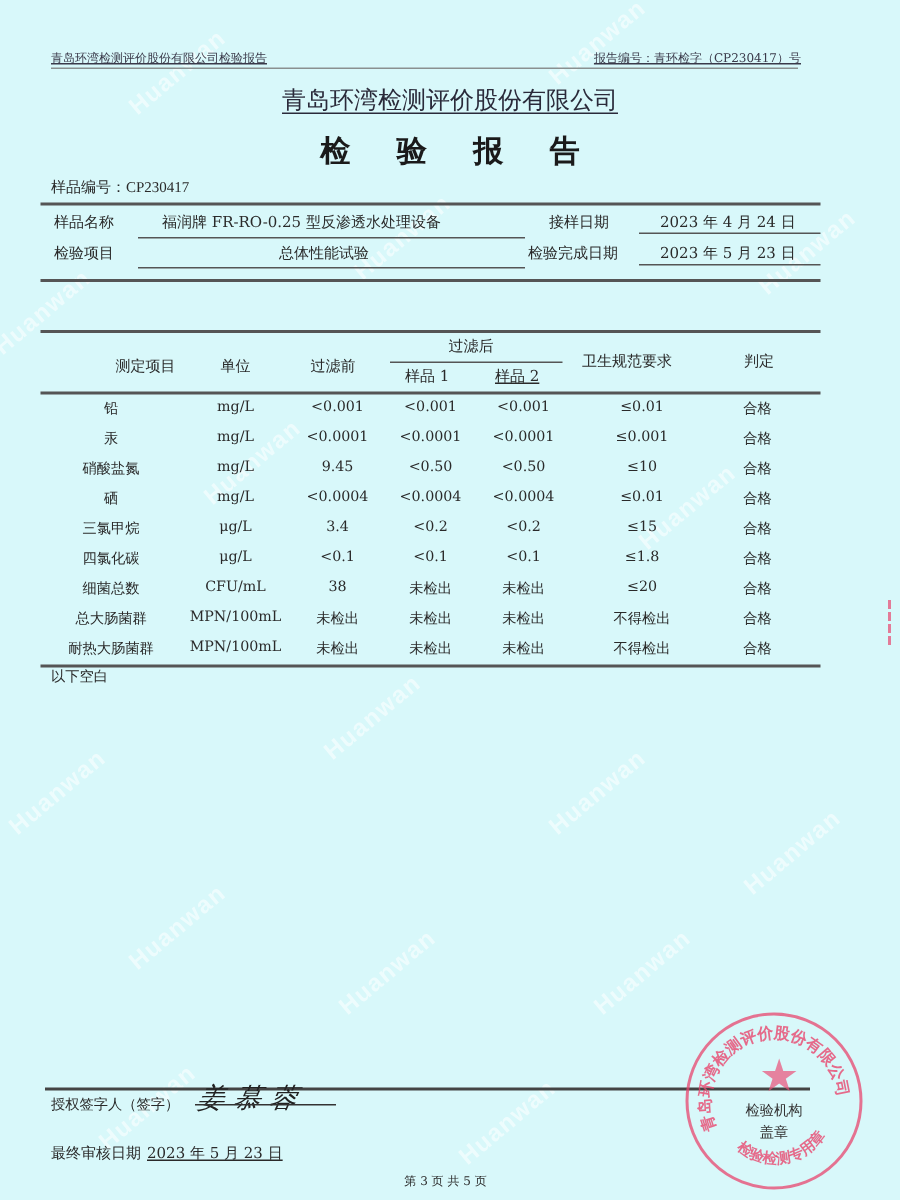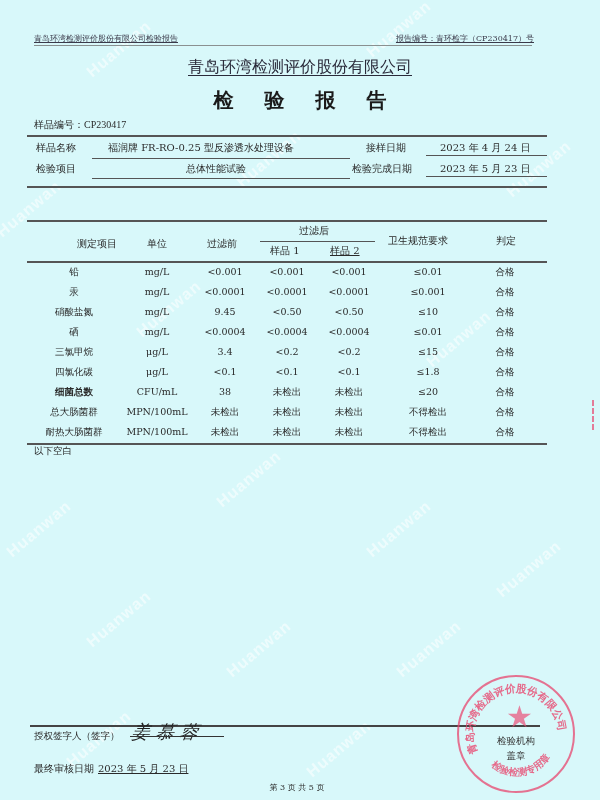--- a/index.html
+++ b/index.html
@@ -156,21 +156,21 @@
   <div class="row" style="top:366px;">
     <span class="cell" style="left:47px;">四氯化碳</span>
     <span class="cell" style="left:130px;">μg/L</span>
     <span class="cell" style="left:198px;">&lt;0.1</span>
     <span class="cell" style="left:260px;">&lt;0.1</span>
     <span class="cell" style="left:322px;">&lt;0.1</span>
     <span class="cell" style="left:401px;">≤1.8</span>
     <span class="cell" style="left:478px;">合格</span>
   </div>
   <div class="row" style="top:386px;">
-    <span class="cell" style="left:47px;font-weight:bold;">细菌总数</span>
+    <span class="cell" style="left:47px;">细菌总数</span>
     <span class="cell" style="left:130px;">CFU/mL</span>
     <span class="cell" style="left:198px;">38</span>
     <span class="cell" style="left:260px;">未检出</span>
     <span class="cell" style="left:322px;">未检出</span>
     <span class="cell" style="left:401px;">≤20</span>
     <span class="cell" style="left:478px;">合格</span>
   </div>
   <div class="row" style="top:406px;">
     <span class="cell" style="left:47px;">总大肠菌群</span>
     <span class="cell" style="left:130px;">MPN/100mL</span>

